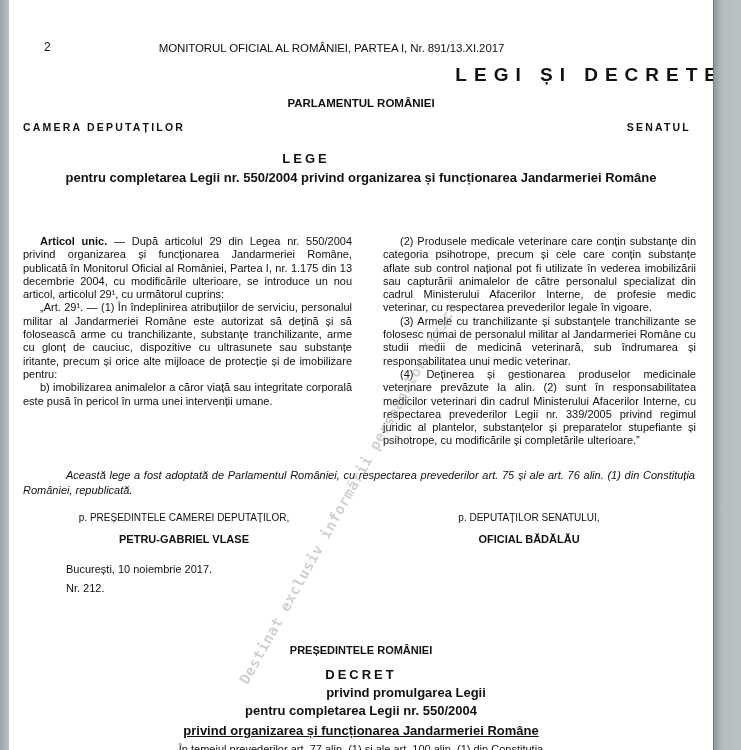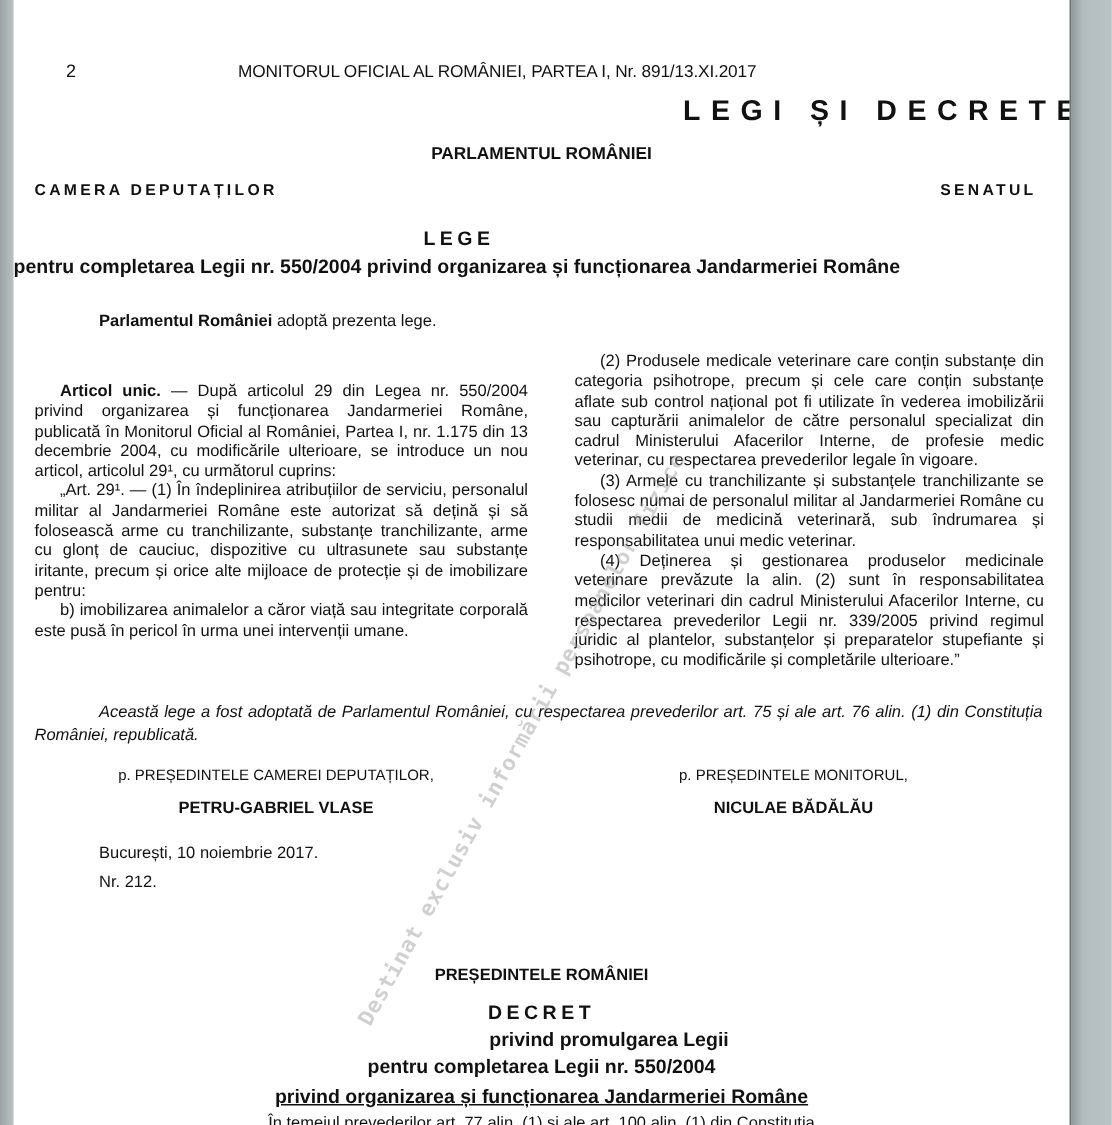--- a/index.html
+++ b/index.html
@@ -18,25 +18,25 @@
   .right-frame { position:absolute; left:714px; top:0; width:27px; height:750px;
     background:linear-gradient(to right,#8f999b,#b3bcbe 30%,#b9c2c4); }
   .abs { position:absolute; }
   .page-num { left:35px; top:40px; font-size:12px; }
   .running-head { left:0; width:645px; top:42px; text-align:center; font-size:11.5px; letter-spacing:-0.1px; }
   .section-title { left:0; width:704px; top:64px; text-align:right; font-size:19px; font-weight:bold; letter-spacing:7px;margin-left:11px; }
   .parl { left:0; width:704px; top:97px; text-align:center; font-size:11.5px; font-weight:bold; }
   .camera { left:14px; top:121px; font-size:10.5px; font-weight:bold; letter-spacing:2.2px; }
   .senat { right:22px; top:121px; font-size:10.5px; font-weight:bold; letter-spacing:2.2px; }
   .lege-title { left:0; width:594px; top:151px; text-align:center; font-size:13px; font-weight:bold; letter-spacing:3px; }
-  .lege-subtitle { left:0; width:704px; top:170px; text-align:left; font-size:13px; font-weight:bold; }
+  .lege-subtitle { left:0; width:704px; top:170px; text-align:center; font-size:13px; font-weight:bold; }
   .adopt { left:57px; top:208px; font-size:11px; }
   .col { font-size:11px; line-height:13.3px; text-align:justify; }
   .col p { margin:0; text-indent:17px; }
-  .col-left { left:14px; top:235px; width:329px;margin-top:20px; }
+  .col-left { left:14px; top:235px; width:329px; }
   .col-right { left:374px; top:235px; width:313px; }
   .note { left:14px; top:468px; width:672px; font-size:11px; font-style:italic; line-height:15px; text-indent:43px; text-align:justify; }
   .sig-role { font-size:10px; top:512px; }
   .sig-name { font-size:11px; font-weight:bold; top:533px; }
   .place { left:57px; top:563px; font-size:11px;text-align:center; }
   .number { left:57px; top:582px; font-size:11px; }
   .pres { left:0; width:704px; top:644px; text-align:center; font-size:11px; font-weight:bold; }
   .decret-title { left:0; width:704px; top:667px; text-align:center; font-size:13px; font-weight:bold; letter-spacing:3px; }
   .decret-sub { left:0; width:704px; text-align:center; font-size:13px; font-weight:bold; }
   .cutline { left:0; width:704px; top:743px; text-align:center; font-size:11px; }
@@ -57,40 +57,39 @@
   <div class="abs page-num">2</div>
   <div class="abs running-head">MONITORUL OFICIAL AL ROMÂNIEI, PARTEA I, Nr. 891/13.XI.2017</div>
   <div class="abs section-title">LEGI ȘI DECRETE</div>
   <div class="abs parl">PARLAMENTUL ROMÂNIEI</div>
   <div class="abs camera">CAMERA DEPUTAȚILOR</div>
   <div class="abs senat">SENATUL</div>
 
   <div class="abs lege-title">LEGE</div>
   <div class="abs lege-subtitle">pentru completarea Legii nr. 550/2004 privind organizarea și funcționarea Jandarmeriei Române</div>
 
-  <div class="abs adopt"><b>Parlamentul României</b><span> adoptă prezenta lege.</span></div>
 
   <div class="abs col col-left">
     <p><b>Articol unic.</b><span> — După articolul 29 din Legea nr. 550/2004 privind organizarea și funcționarea Jandarmeriei Române, publicată în Monitorul Oficial al României, Partea I, nr. 1.175 din 13 decembrie 2004, cu modificările ulterioare, se introduce un nou articol, articolul 29¹, cu următorul cuprins:</span></p>
     <p>„Art. 29¹. — (1) În îndeplinirea atribuțiilor de serviciu, personalul militar al Jandarmeriei Române este autorizat să dețină și să folosească arme cu tranchilizante, substanțe tranchilizante, arme cu glonț de cauciuc, dispozitive cu ultrasunete sau substanțe iritante, precum și orice alte mijloace de protecție și de imobilizare pentru:</p>
     <p>b) imobilizarea animalelor a căror viață sau integritate corporală este pusă în pericol în urma unei intervenții umane.</p>
   </div>
 
   <div class="abs col col-right">
     <p>(2) Produsele medicale veterinare care conțin substanțe din categoria psihotrope, precum și cele care conțin substanțe aflate sub control național pot fi utilizate în vederea imobilizării sau capturării animalelor de către personalul specializat din cadrul Ministerului Afacerilor Interne, de profesie medic veterinar, cu respectarea prevederilor legale în vigoare.</p>
     <p>(3) Armele cu tranchilizante și substanțele tranchilizante se folosesc numai de personalul militar al Jandarmeriei Române cu studii medii de medicină veterinară, sub îndrumarea și responsabilitatea unui medic veterinar.</p>
     <p>(4) Deținerea și gestionarea produselor medicinale veterinare prevăzute la alin. (2) sunt în responsabilitatea medicilor veterinari din cadrul Ministerului Afacerilor Interne, cu respectarea prevederilor Legii nr. 339/2005 privind regimul juridic al plantelor, substanțelor și preparatelor stupefiante și psihotrope, cu modificările și completările ulterioare.”</p>
   </div>
 
   <div class="abs note">Această lege a fost adoptată de Parlamentul României, cu respectarea prevederilor art. 75 și ale art. 76 alin. (1) din Constituția României, republicată.</div>
 
   <div class="abs sig-role" style="left:65px;width:220px;text-align:center;">p. PREȘEDINTELE CAMEREI DEPUTAȚILOR,</div>
   <div class="abs sig-name" style="left:65px;width:220px;text-align:center;">PETRU-GABRIEL VLASE</div>
-  <div class="abs sig-role" style="left:420px;width:200px;text-align:center;">p. PREȘEDINTELE MONITORUL,</div>
-  <div class="abs sig-name" style="left:420px;width:200px;text-align:center;">NICULAE BĂDĂLĂU</div>
+  <div class="abs sig-role" style="left:420px;width:200px;text-align:center;">p. DEPUTAȚILOR SENATULUI,</div>
+  <div class="abs sig-name" style="left:420px;width:200px;text-align:center;">OFICIAL BĂDĂLĂU</div>
 
   <div class="abs place">București, 10 noiembrie 2017.</div>
   <div class="abs number">Nr. 212.</div>
 
   <div class="abs pres">PREȘEDINTELE ROMÂNIEI</div>
   <div class="abs decret-title">DECRET</div>
   <div class="abs decret-sub" style="top:685px;padding-left:45px;">privind promulgarea Legii</div>
   <div class="abs decret-sub" style="top:703px;">pentru completarea Legii nr. 550/2004</div>
   <div class="abs decret-sub" style="top:723px;text-decoration:underline;">privind organizarea și funcționarea Jandarmeriei Române</div>
   <div class="abs cutline">În temeiul prevederilor art. 77 alin. (1) și ale art. 100 alin. (1) din Constituția</div>

